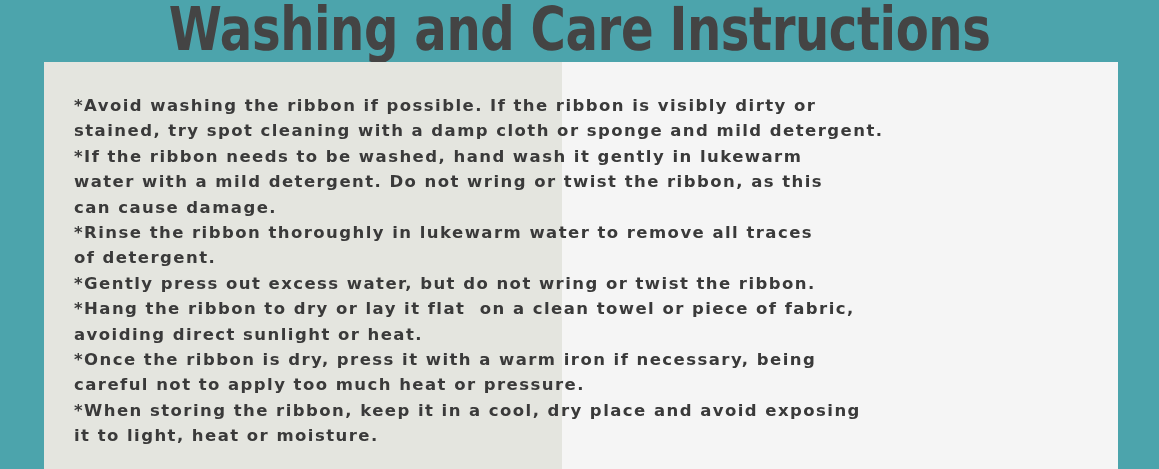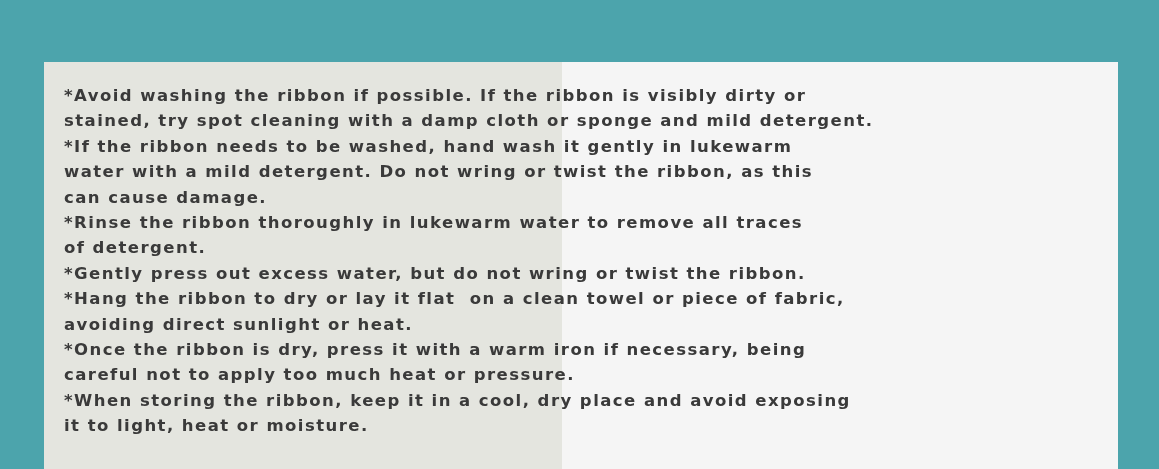--- a/index.html
+++ b/index.html
@@ -64,36 +64,39 @@
     left: 0;
     top: 0;
     width: 518px;
     height: 100%;
     background: #e4e5df;
   }
 
   #instructions-text {
     position: relative;
     z-index: 2;
-    margin: 4px;
+    margin: 14px;
     padding: 17px 0 0 16px;
     color: #3a3a3a;
     font-family: "DejaVu Sans", sans-serif;
     font-weight: 700;
     font-size: 16.5px;
     line-height: 25.4px;
     letter-spacing: 1.45px;
     white-space: pre;
   }
 </style>
 </head>
 <body>
 
 <div id="poster">
 
+  <div id="title-bar">
+    <h1 id="poster-title">Washing and Care Instructions</h1>
+  </div>
 
   <div id="content-panel">
     <div id="panel-left-band"></div>
     <pre id="instructions-text">*Avoid washing the ribbon if possible. If the ribbon is visibly dirty or
 stained, try spot cleaning with a damp cloth or sponge and mild detergent.
 *If the ribbon needs to be washed, hand wash it gently in lukewarm
 water with a mild detergent. Do not wring or twist the ribbon, as this
 can cause damage.
 *Rinse the ribbon thoroughly in lukewarm water to remove all traces
 of detergent.

